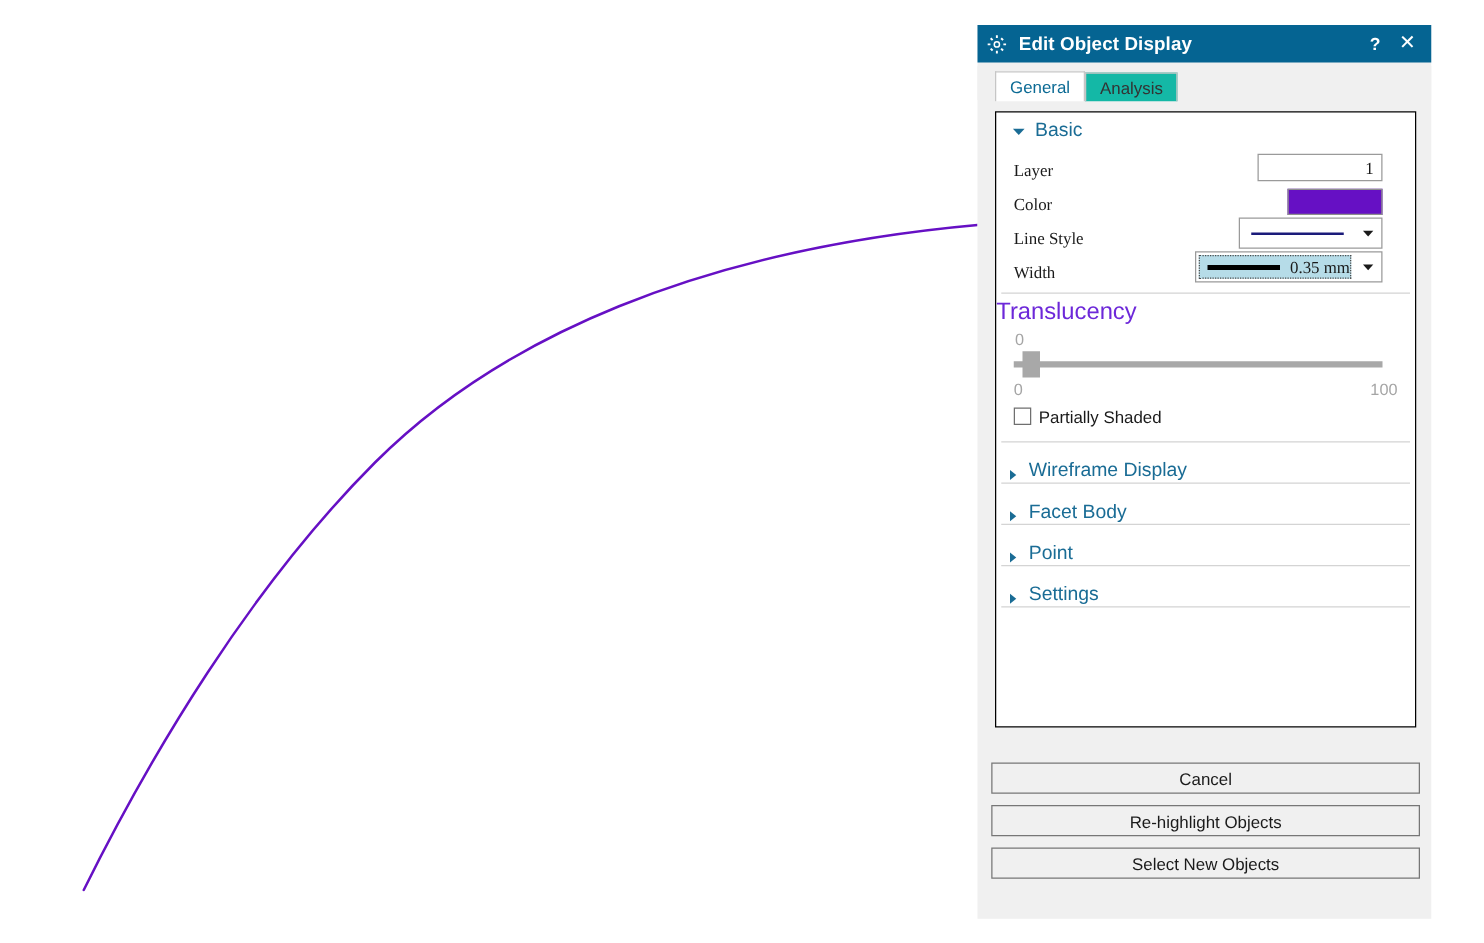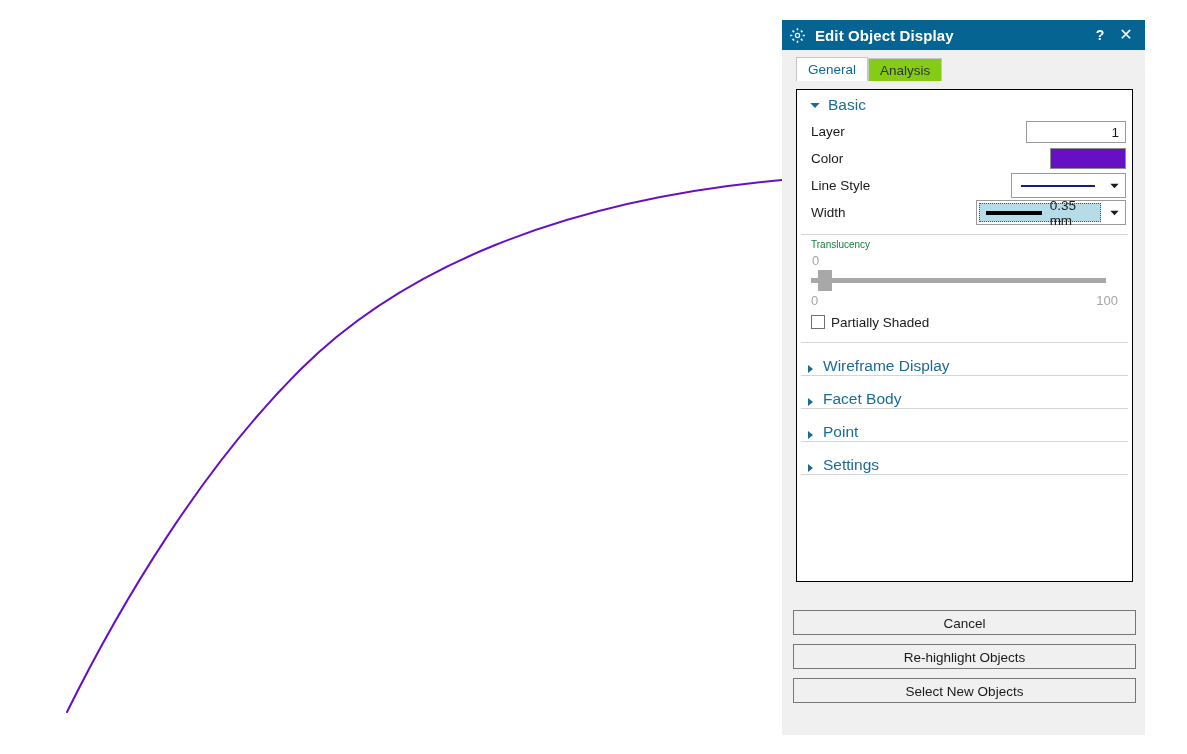--- a/index.html
+++ b/index.html
@@ -78,21 +78,21 @@
     background: #f0f0f0;
     margin-top: 3px;
   }
   .tab {
     height: 23px;
     line-height: 23px;
     padding: 0 11px;
     font-size: 13.5px;
     border: 1px solid #c6c6c6;
     border-bottom: none;
-    background: #84cc16;
+    background: #14b8a6;
     color: #333;
     cursor: default;
     box-sizing: border-box;
     position: relative;
     top: 1px;
   }
   .tab.active {
     background: #ffffff;
     color: #0b6a94;
     border-color: #c6c6c6;
@@ -133,24 +133,25 @@
 
   .section-sep {
     height: 1px;
     background: #d4d4d4;
     margin: 0 4px;
   }
 
   
   .row {
     display: flex;
-    align-items: center;
+    align-items: flex-end;
     height: 27px;
     padding-left: 14px;
-    padding-right: 6px;
+    padding-right: 26px;
+    font-family: Liberation Serif, serif;
   }
   .row .lbl {
     font-size: 13.5px;
     color: #1a1a1a;
     flex: 0 0 auto;
   }
   .row .ctl {
     margin-left: auto;
     display: flex;
     align-items: center;
@@ -215,23 +216,23 @@
     height: calc(100% - 4px);
   }
   .wd-line {
     width: 58px; height: 4px;
     background: #000000;
     margin-right: 8px;
   }
 
   
   .sub-label {
-    padding-left: 14px;
-    font-size: 10px;
-    color: #15803d;
+    padding-left: 0;
+    font-size: 19px;
+    color: #6d28d9;
     margin-top: 4px;
   }
   .slider-wrap {
     padding: 0 14px 0 14px;
     position: relative;
   }
   .slider-value {
     font-size: 13px;
     color: #a5a5a5;
     padding-left: 1px;

